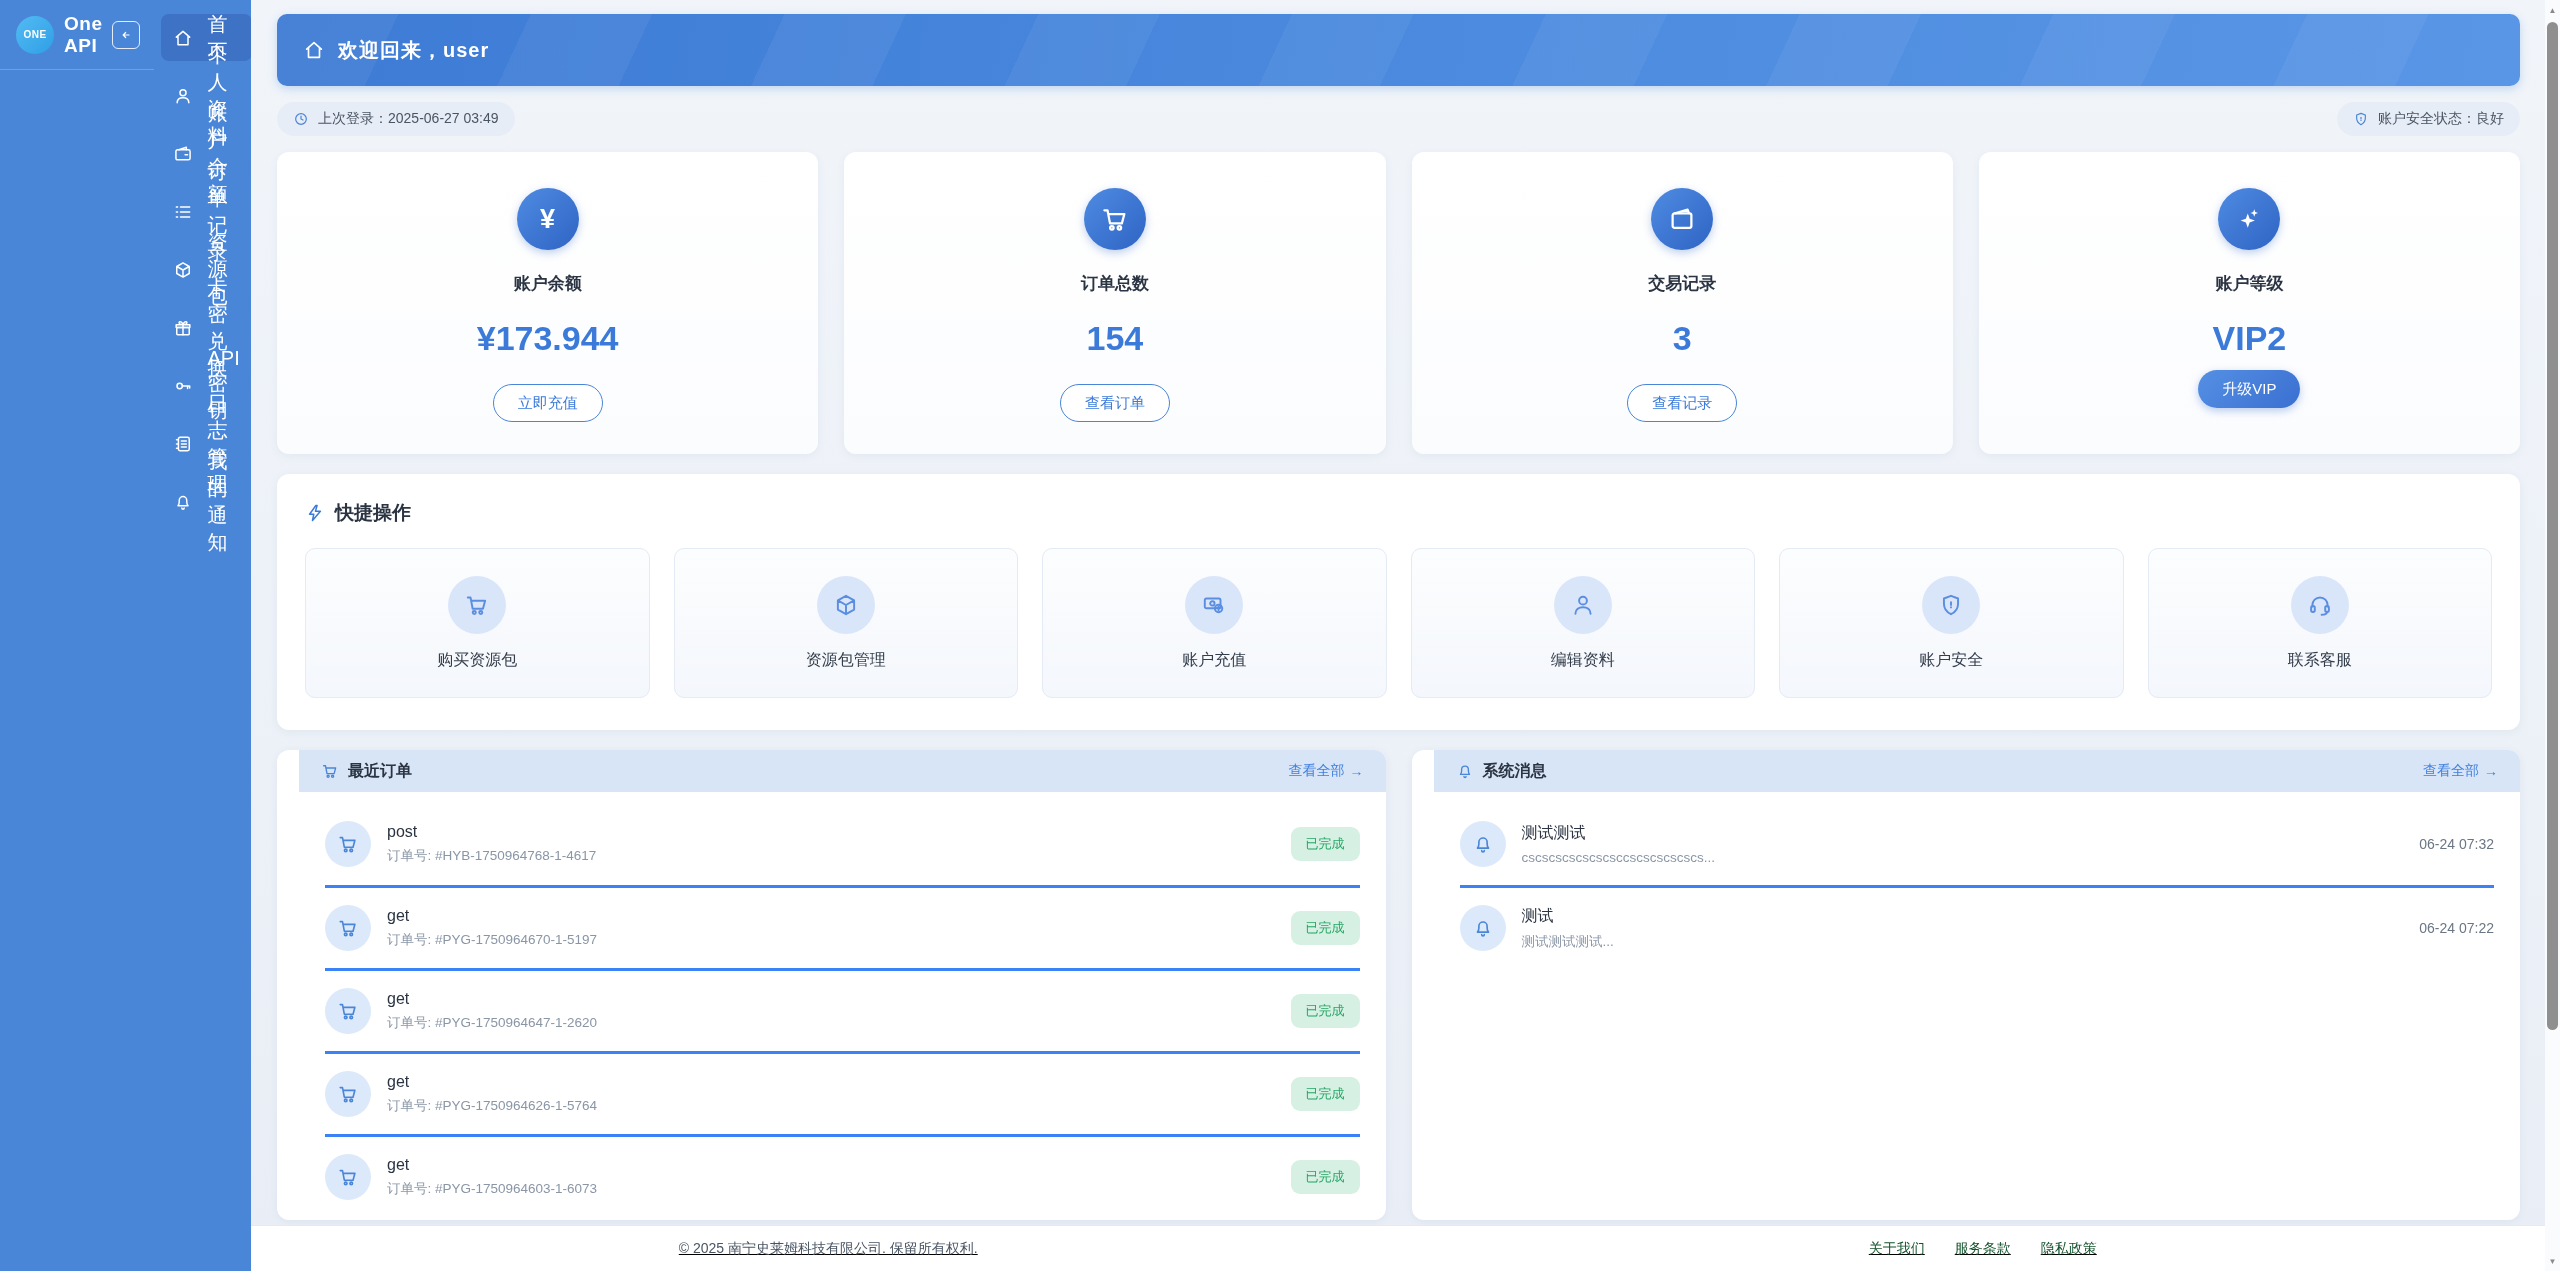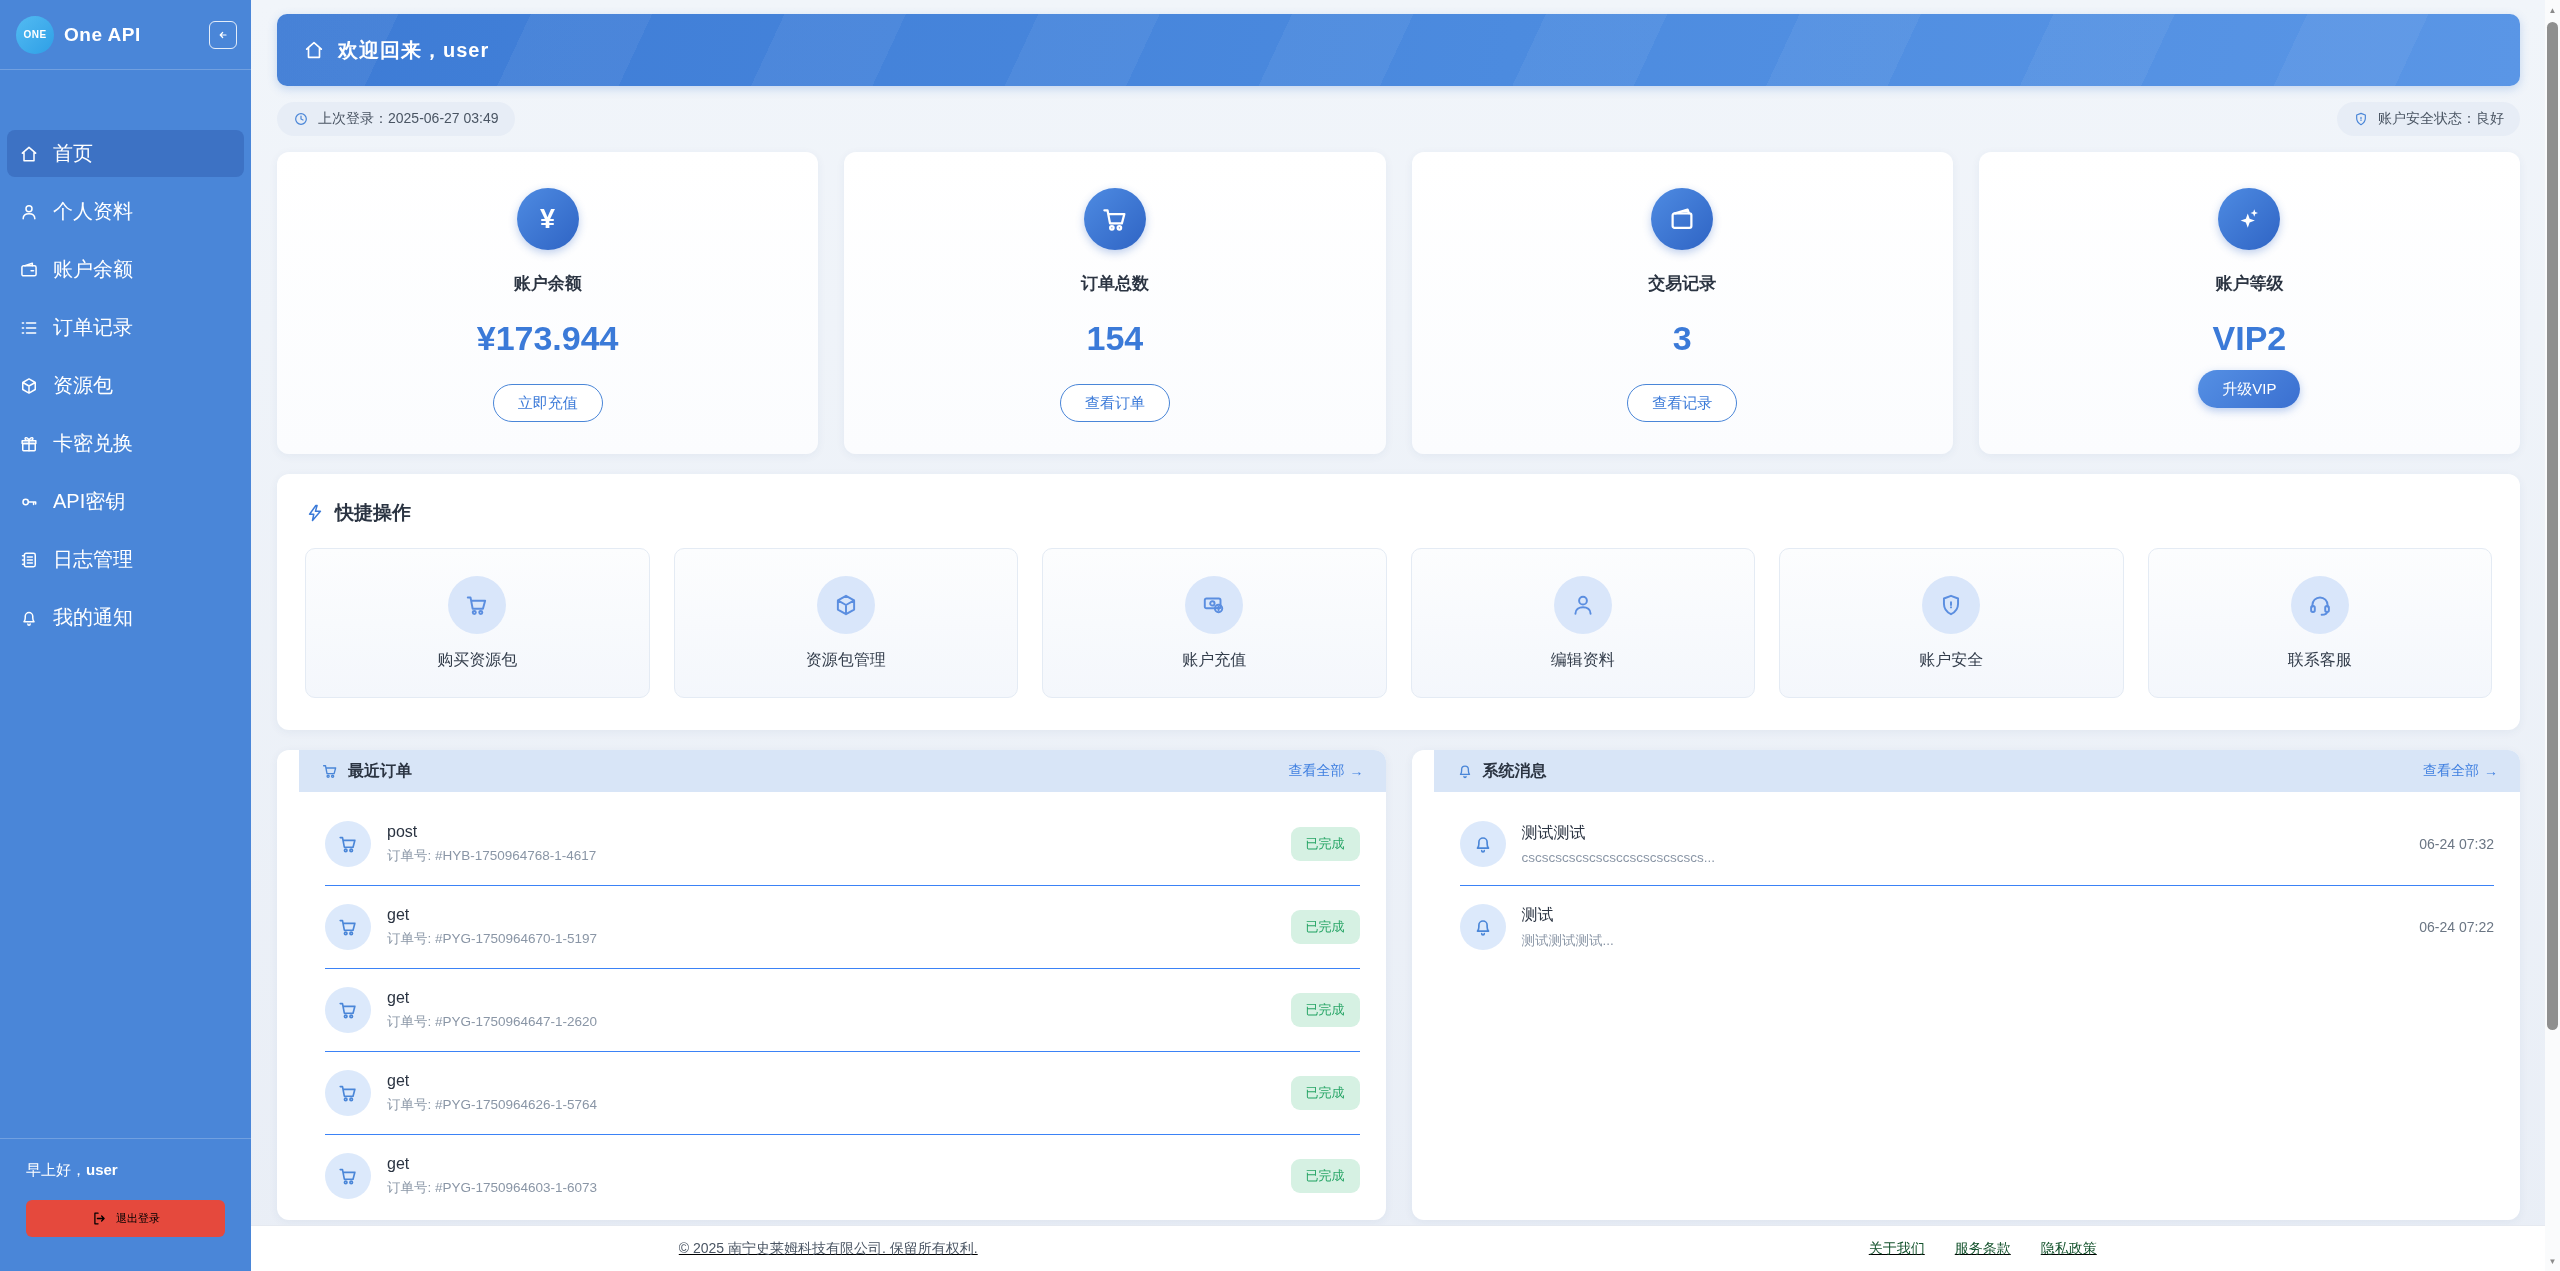--- a/index.html
+++ b/index.html
@@ -2,21 +2,21 @@
 <html><head>
 <meta charset="utf-8">
 <style>
   * { margin:0; padding:0; box-sizing:border-box; }
   html,body { width:2560px; height:1271px; overflow:hidden;
     font-family:"Liberation Sans","DejaVu Sans",sans-serif; }
   .app { display:flex; width:2560px; height:1271px; background:#edf1f7; }
 
   
   .sidebar { width:251px; min-width:251px; background:#4a86d8; color:#fff;
-    display:flex; flex-direction:column; position:relative;gap:46px; }
+    display:flex; flex-direction:row; position:relative; }
   .sb-header { height:70px; display:flex; align-items:center; gap:10px;
     padding:0 14px 0 16px; border-bottom:1px solid rgba(255,255,255,0.22); }
   .logo-circle { width:38px; height:38px; border-radius:50%;
     background:linear-gradient(135deg,#53bbf2,#2e9fe6); display:flex;
     align-items:center; justify-content:center; font-size:10px; font-weight:bold;
     letter-spacing:0.5px; color:#fff; flex-shrink:0; }
   .brand { font-size:19px; font-weight:bold; letter-spacing:0.5px; flex:1; }
   .collapse-btn { width:28px; height:28px; border:1.6px solid rgba(255,255,255,0.85);
     border-radius:6px; background:transparent; color:#fff; display:flex;
     align-items:center; justify-content:center; cursor:pointer; }
@@ -94,21 +94,21 @@
   .panel { background:#fff; border-radius:12px; overflow:hidden;
     box-shadow:0 2px 10px rgba(40,70,120,0.06); display:flex; flex-direction:column;padding-left:22px; }
   .panel-head { height:42px; background:#d8e5f7; display:flex; align-items:center;
     gap:9px; padding:0 22px; flex-shrink:0; }
   .panel-head .ic { width:18px; height:18px; color:#4a86d8; }
   .panel-head h3 { font-size:16px; font-weight:bold; color:#2b3442; flex:1; }
   .view-all { font-size:14px; color:#3f7fe0; text-decoration:none; display:flex;
     align-items:center; gap:5px; cursor:pointer; }
   .rows { padding:10px 26px 0; overflow:hidden; }
   .row { display:flex; align-items:center; gap:16px; height:83px; }
-  .row + .row { border-top:1px solid #3b82f6; }
+  .row + .row { border-top:3px solid #3b82f6; }
   .row-ic { width:46px; height:46px; border-radius:50%; background:#dce9fb;
     color:#4a86d8; display:flex; align-items:center; justify-content:center;
     flex-shrink:0; }
   .row-ic .ic { width:22px; height:22px; }
   .row-main { flex:1; }
   .row-title { font-size:16px; color:#2b3442; }
   .row-sub { font-size:13.5px; color:#8a96a6; margin-top:6px; }
   .badge { background:#d6f1e3; color:#27a566; font-size:13px; padding:8px 15px;
     border-radius:9px; }
   .row-time { font-size:14px; color:#6b7684; }

